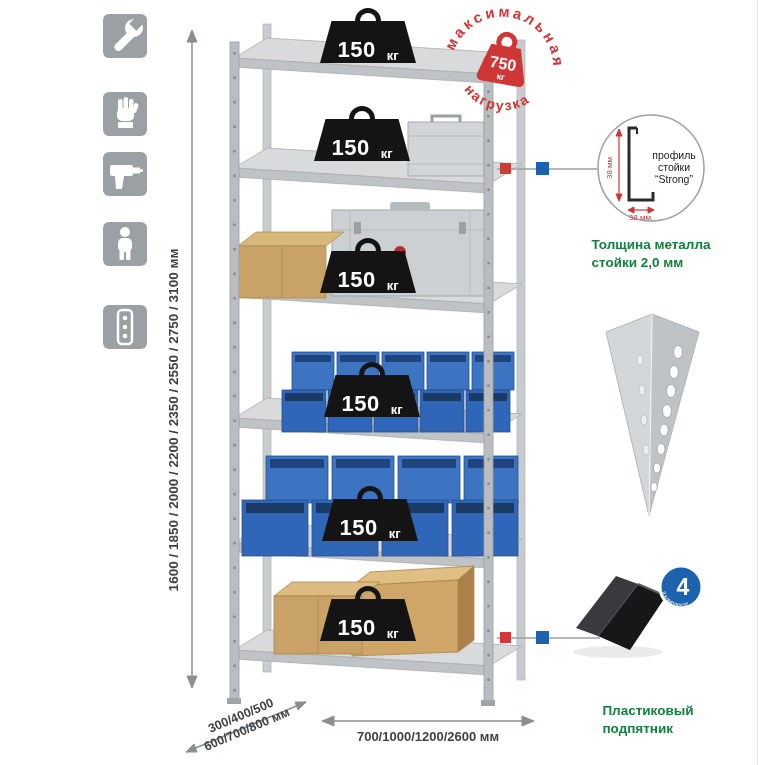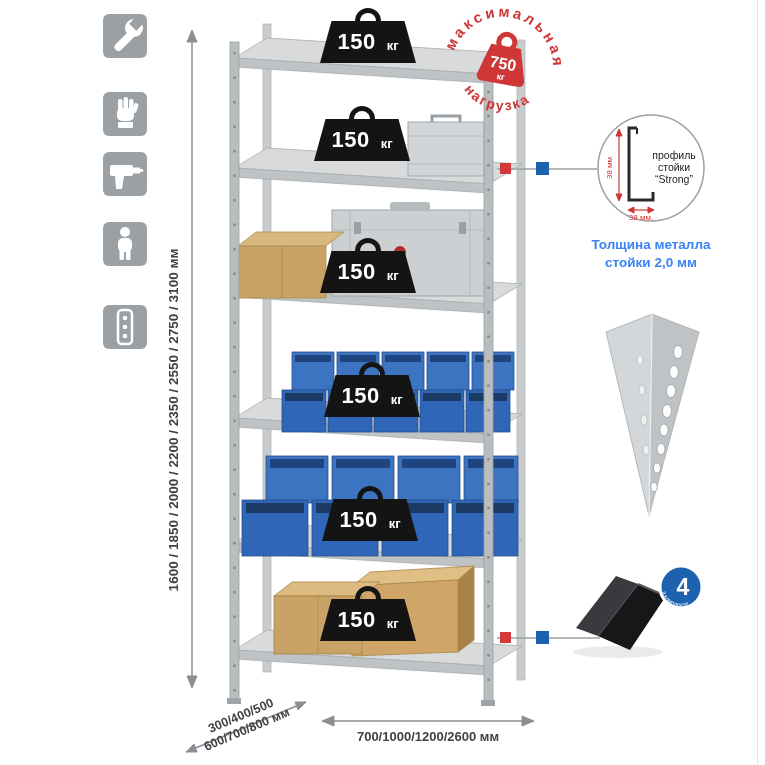--- a/index.html
+++ b/index.html
@@ -2,28 +2,28 @@
 <html><head>
 <meta charset="utf-8">
 <style>
   html,body{margin:0;padding:0;background:#fff;}
   .canvas{position:relative;width:765px;height:765px;background:#ffffff;font-family:"Liberation Sans",sans-serif;overflow:hidden;}
   .page-edge{position:absolute;right:7px;top:0;width:1px;height:100%;background:#e3e3e3;}
   .bg-svg{position:absolute;left:0;top:0;z-index:1;}
   .icon-box{position:absolute;left:103px;width:44px;height:44px;background:#9ba0a4;border-radius:6px;display:flex;align-items:center;justify-content:center;z-index:2;}
   .weight{position:absolute;width:96px;z-index:5;}
   .weight-knob{width:26px;height:13px;border:5px solid #141414;border-bottom:none;border-radius:13px 13px 0 0;margin:0 auto;box-sizing:border-box;}
-  .weight-body{height:42px;background:#141414;clip-path:polygon(12% 0,88% 0,100% 100%,0 100%);display:flex;align-items:center;justify-content:center;gap:11px;color:#fff;}
+  .weight-body{height:42px;background:#141414;clip-path:polygon(12% 0,88% 0,100% 100%,0 100%);display:flex;align-items:flex-end;justify-content:center;gap:11px;color:#fff;}
   .w-val{font-size:22px;font-weight:bold;letter-spacing:.5px;}
   .w-unit{font-size:13px;font-weight:bold;margin-top:6px;}
   .dim-label{position:absolute;color:#3f4245;font-weight:bold;white-space:nowrap;z-index:4;}
   .h-label{left:173px;top:420px;transform:translate(-50%,-50%) rotate(-90deg);font-size:13.5px;}
   .depth-label{left:244px;top:723px;transform:translate(-50%,-50%) rotate(-23deg);font-size:12.5px;text-align:center;line-height:1.2;}
   .width-label{left:428px;top:736px;transform:translate(-50%,-50%);font-size:13px;}
-  .caption{position:absolute;color:#3b82f6;font-size:13.5px;line-height:1.35;text-align:center;transform:translateX(-50%);font-weight:600;z-index:4;white-space:nowrap;}
+  .caption{position:absolute;color:#15803d;font-size:13.5px;line-height:1.35;text-align:left;transform:translateX(-50%);font-weight:600;z-index:4;white-space:nowrap;}
   .stamp{position:absolute;left:441px;top:2px;width:124px;height:124px;transform:rotate(10deg);z-index:6;}
   .stamp-arc{font-weight:bold;font-size:15px;fill:#cf3636;letter-spacing:3px;}
   .stamp-arc-b{font-weight:bold;font-size:14px;fill:#cf3636;letter-spacing:2px;}
   .profile-box{position:absolute;left:595px;top:112px;z-index:3;}
   .svgtxt{font-family:"Liberation Sans",sans-serif;}
 </style>
 </head>
 <body>
 
 <div class="canvas">
@@ -338,20 +338,24 @@
       <text class="svgtxt" x="79" y="59" text-anchor="middle" font-size="10.5" fill="#222">стойки</text>
       <text class="svgtxt" x="79" y="71" text-anchor="middle" font-size="10.5" fill="#222">“Strong”</text>
     </svg>
   </div>
 
   <div class="caption" style="left:651px;top:236px">
     <div>Толщина металла</div>
     <div>стойки 2,0 мм</div>
   </div>
 
+  <div class="caption" style="left:648px;top:702px">
+    <div>Пластиковый</div>
+    <div>подпятник</div>
+  </div>
 
   <div class="dim-label h-label">1600 / 1850 / 2000 / 2200 / 2350 / 2550 / 2750 / 3100 мм</div>
 
   <div class="dim-label depth-label">
     <div>300/400/500</div>
     <div>600/700/800 мм</div>
   </div>
 
   <div class="dim-label width-label">700/1000/1200/2600 мм</div>
 

